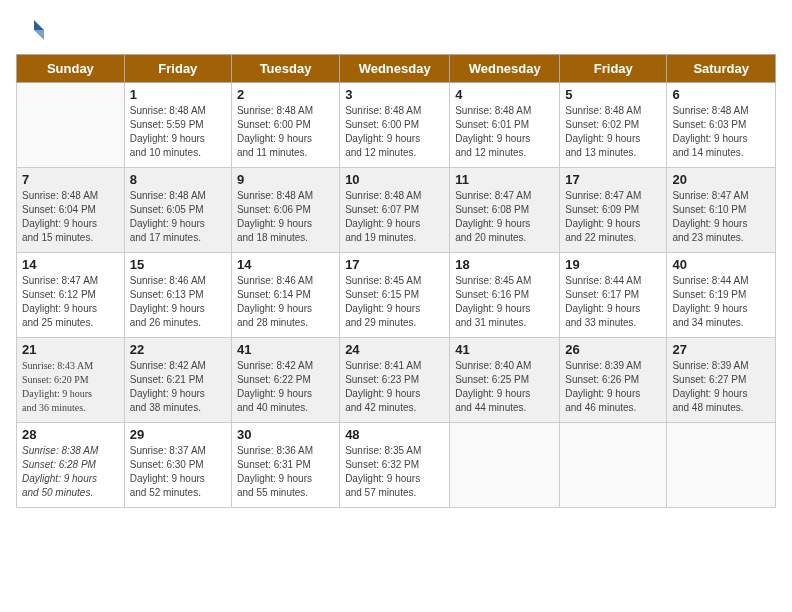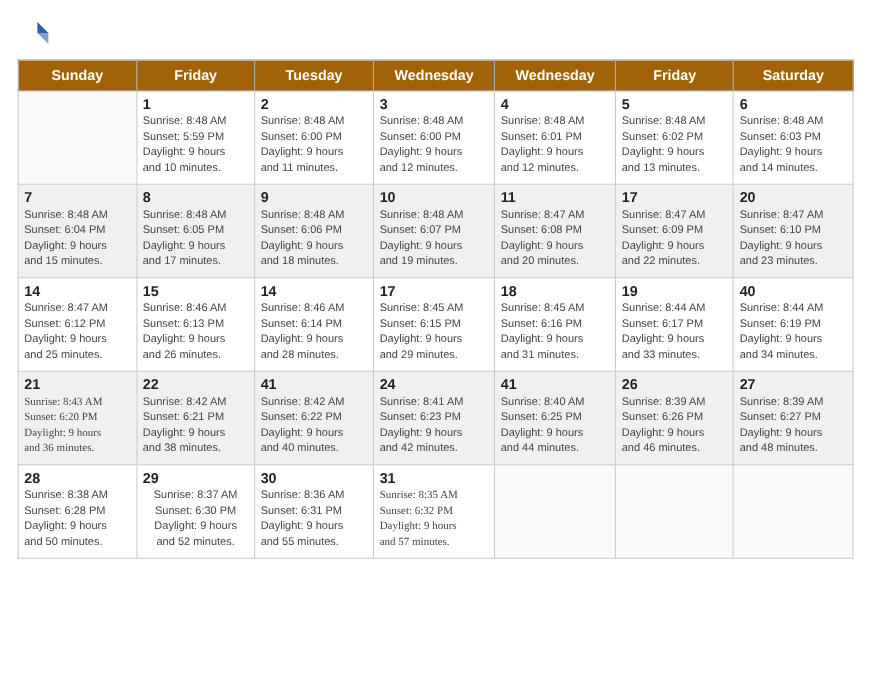--- a/index.html
+++ b/index.html
@@ -313,42 +313,42 @@
           <div class="day-num">27</div>
           <div class="day-info" style="white-space: pre-line;">Sunrise: 8:39 AM
 Sunset: 6:27 PM
 Daylight: 9 hours
 and 48 minutes.</div>
         </td>
       </tr>
       <tr>
         <td>
           <div class="day-num">28</div>
-          <div class="day-info" style="white-space: pre-line;">Sunrise: 8:38 AM
+          <div class="day-info" style="white-space: pre-line; font-style: italic;">Sunrise: 8:38 AM
 Sunset: 6:28 PM
 Daylight: 9 hours
 and 50 minutes.</div>
         </td>
         <td>
           <div class="day-num">29</div>
-          <div class="day-info" style="white-space: pre-line; text-align: center;">Sunrise: 8:37 AM
+          <div class="day-info" style="white-space: pre-line;">Sunrise: 8:37 AM
 Sunset: 6:30 PM
 Daylight: 9 hours
 and 52 minutes.</div>
         </td>
         <td>
           <div class="day-num">30</div>
           <div class="day-info" style="white-space: pre-line;">Sunrise: 8:36 AM
 Sunset: 6:31 PM
 Daylight: 9 hours
 and 55 minutes.</div>
         </td>
         <td>
-          <div class="day-num">31</div>
-          <div class="day-info" style="white-space: pre-line; font-family: Liberation Serif, serif;">Sunrise: 8:35 AM
+          <div class="day-num">48</div>
+          <div class="day-info" style="white-space: pre-line;">Sunrise: 8:35 AM
 Sunset: 6:32 PM
 Daylight: 9 hours
 and 57 minutes.</div>
         </td>
         <td class="empty"></td>
         <td class="empty"></td>
         <td class="empty"></td>
       </tr>
     </tbody>
 </table>

